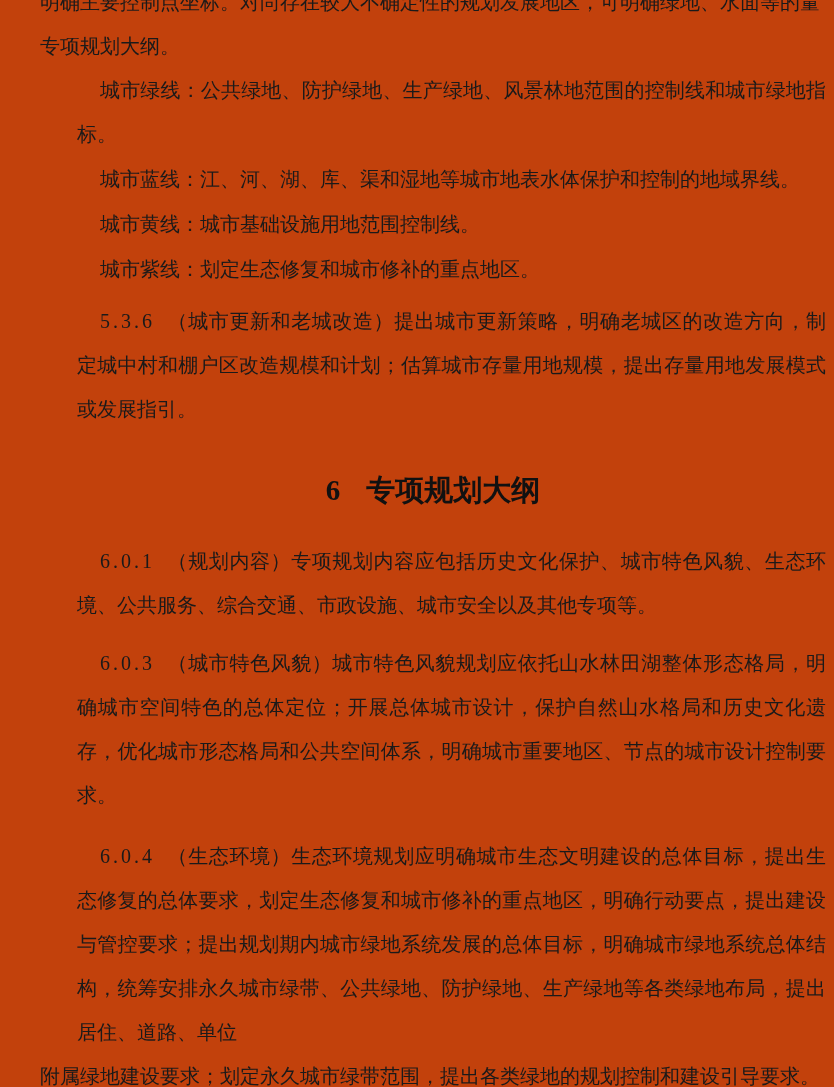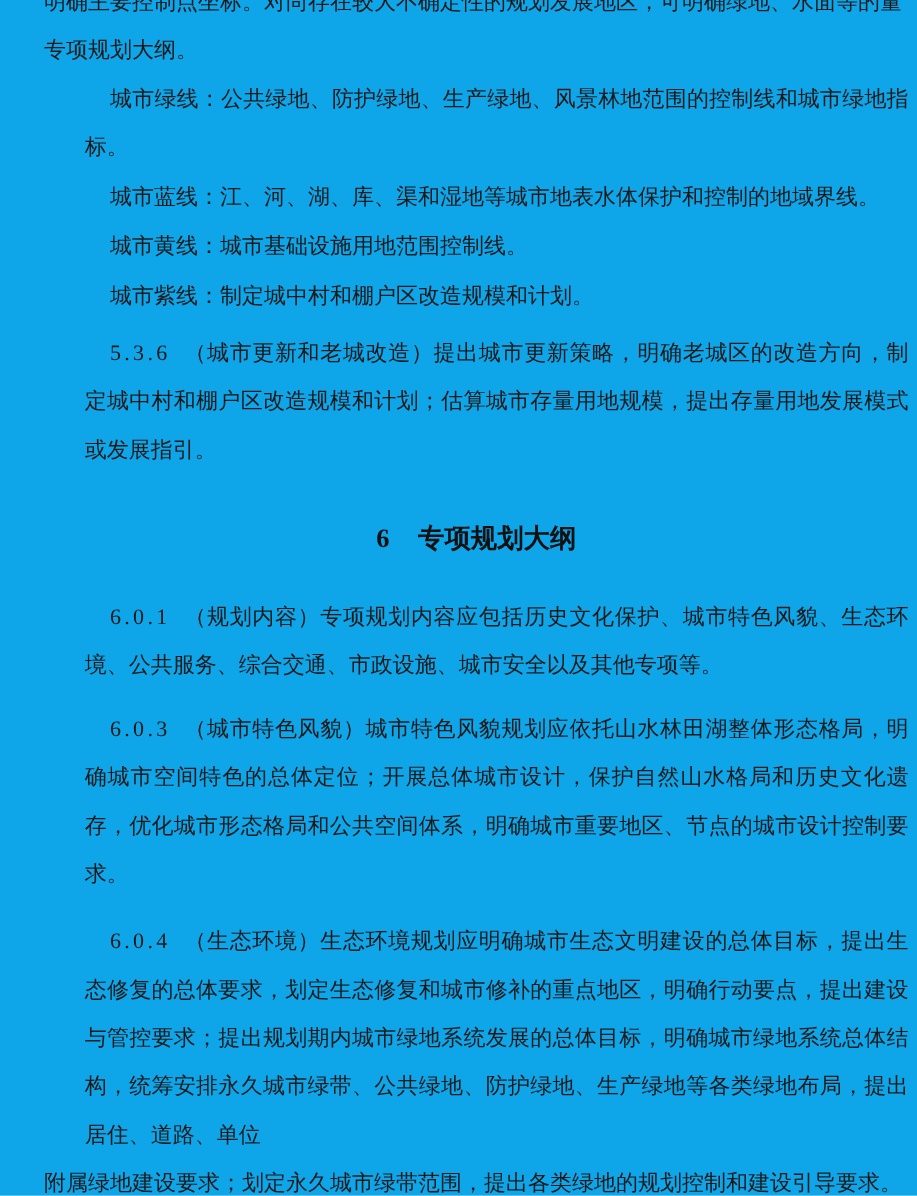--- a/index.html
+++ b/index.html
@@ -7,21 +7,21 @@
     width: 834px;
     height: 1087px;
     overflow: hidden;
     background: #ffffff;
   }
   .page {
     position: relative;
     width: 834px;
     height: 1087px;
     overflow: hidden;
-    background: #0ea5e9;
+    background: #c2410c;
   }
   .flow {
     margin: 0 8px 0 40px;
     width: 786px;
     font-family: "Liberation Serif", "DejaVu Serif", serif;
     font-size: 20px;
     line-height: 44px;
     color: #1a1a1a;
     text-align: justify;
   }
@@ -29,21 +29,21 @@
   .para { margin: 0; }
   .clip-top { margin-top: -20px; }
   .line { display: block; }
   .nowrap { white-space: nowrap; }
   .indent { text-indent: 23px; margin-left: 37px; }
   .def { margin-bottom: 1px; }
   .sec-536 { margin-top: 8px; }
   .chapter {
     margin-top: 37px;
     text-align: center;
-    font-size: 24px;
+    font-size: 29px;
     font-weight: bold;
     line-height: 44px;
     font-family: "Liberation Serif", "DejaVu Serif", serif;
     color: #111111;
   }
   .ch-num { margin-right: 24px; letter-spacing: 2px; }
   .s601 { margin-top: 27px; }
   .s602 { margin-top: 16px; }
   .s603 { margin-top: 14px; }
   .s604 { margin-top: 17px; }
@@ -64,21 +64,21 @@
       <span class="line nowrap">明确主要控制点坐标。对尚存在较大不确定性的规划发展地区，可明确绿地、水面等的量</span>
       <span class="line">专项规划大纲。</span>
     </p>
 
     <p class="para indent def">城市绿线：公共绿地、防护绿地、生产绿地、风景林地范围的控制线和城市绿地指标。</p>
 
     <p class="para indent def">城市蓝线：江、河、湖、库、渠和湿地等城市地表水体保护和控制的地域界线。</p>
 
     <p class="para indent def">城市黄线：城市基础设施用地范围控制线。</p>
 
-    <p class="para indent def">城市紫线：制定城中村和棚户区改造规模和计划。</p>
+    <p class="para indent def">城市紫线：划定生态修复和城市修补的重点地区。</p>
 
     <p class="para indent sec-536">
       <b class="num">5.3.6</b><span>（城市更新和老城改造）提出城市更新策略，明确老城区的改造方向，制定城中村和棚户区改造规模和计划；估算城市存量用地规模，提出存量用地发展模式或发展指引。</span>
     </p>
 
     <h2 class="chapter">
       <span class="ch-num">6</span><span>专项规划大纲</span>
     </h2>
 
     <p class="para indent s601">

